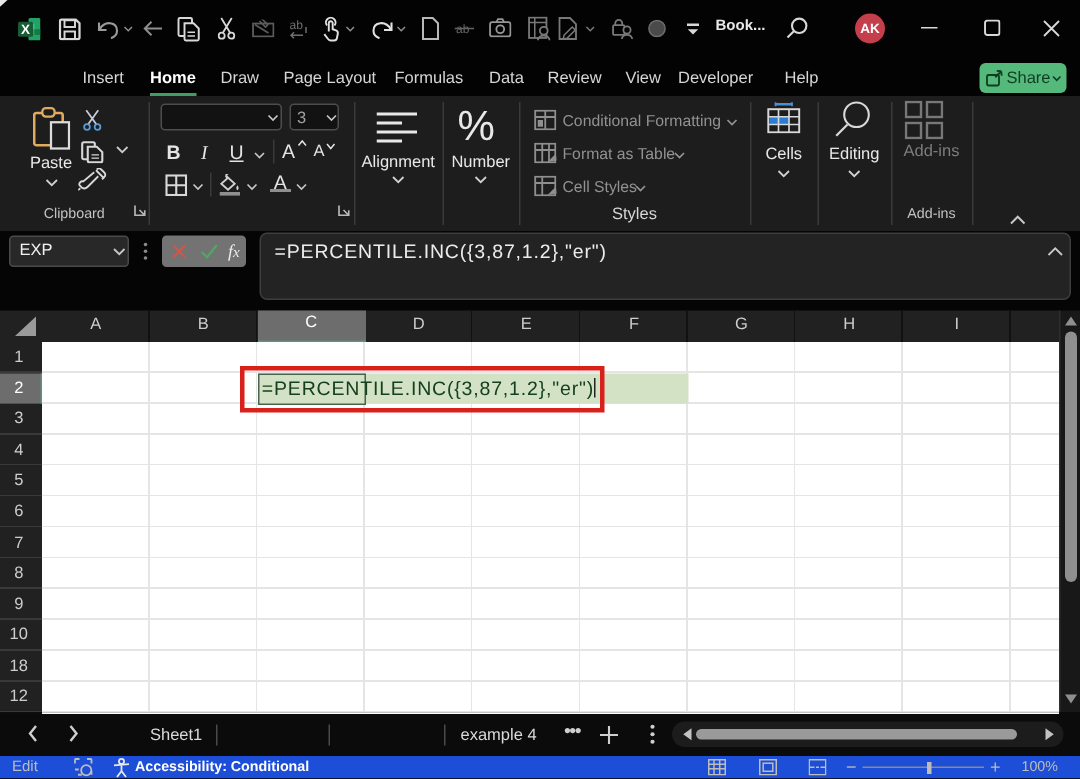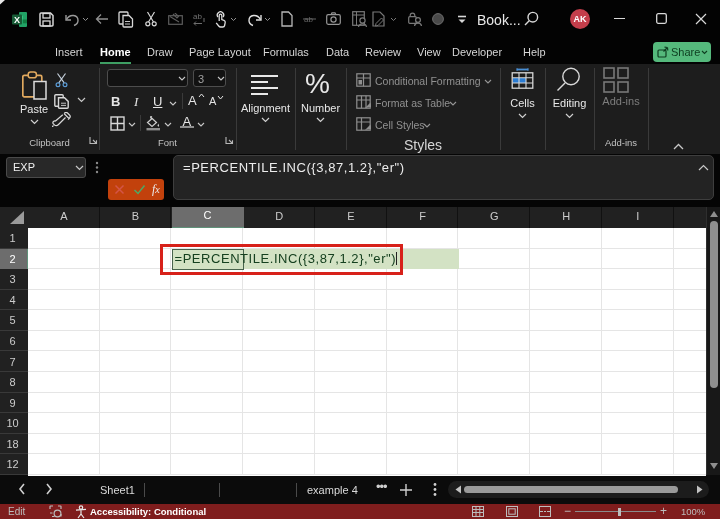--- a/index.html
+++ b/index.html
@@ -120,21 +120,21 @@
   </svg>
 
   <svg class="abs" style="left:432px;top:13px;" width="12" height="12">
     <circle cx="6" cy="6" r="5.4" fill="#4a4a4a" stroke="#6e6e6e" stroke-width="1"></circle>
   </svg>
 
   <svg class="abs" style="left:457px;top:15px;" width="10" height="9">
     <path d="M1,1.5 H9" stroke="#d8d8d8" stroke-width="1.6"></path>
     <polygon points="1.5,4.5 8.5,4.5 5,8" fill="#d8d8d8"></polygon>
   </svg>
-  <span class="abs" style="left:477px;top:12px;color:#e8e8e8;font-size:14px;">Book...</span>
+  <span class="abs" style="left:477px;top:12px;color:#e8e8e8;font-size:10px;font-weight:bold;">Book...</span>
 
   <svg class="abs" style="left:524px;top:11px;" width="15" height="15">
     <circle cx="8.8" cy="6.2" r="4.8" fill="none" stroke="#d8d8d8" stroke-width="1.4"></circle>
     <path d="M5.2,9.8 L1,14" stroke="#d8d8d8" stroke-width="1.4"></path>
   </svg>
 
   <div class="abs" style="left:570px;top:9px;width:20px;height:20px;border-radius:50%;background:#c43e4b;color:#fff;font-size:9px;font-weight:bold;text-align:center;line-height:20px;">AK</div>
 
   <div class="abs" style="left:614px;top:18px;width:11px;height:1.4px;background:#d8d8d8;"></div>
   <svg class="abs" style="left:656px;top:13px;" width="11" height="11">
@@ -175,22 +175,21 @@
   <div class="abs" style="left:99px;top:4px;width:1px;height:82px;background:#3a3a3a;"></div>
   <div class="abs" style="left:236px;top:4px;width:1px;height:82px;background:#3a3a3a;"></div>
   <div class="abs" style="left:295px;top:4px;width:1px;height:82px;background:#3a3a3a;"></div>
   <div class="abs" style="left:346px;top:4px;width:1px;height:82px;background:#3a3a3a;"></div>
   <div class="abs" style="left:500px;top:4px;width:1px;height:82px;background:#3a3a3a;"></div>
   <div class="abs" style="left:545px;top:4px;width:1px;height:82px;background:#3a3a3a;"></div>
   <div class="abs" style="left:594px;top:4px;width:1px;height:82px;background:#3a3a3a;"></div>
   <div class="abs" style="left:648px;top:4px;width:1px;height:82px;background:#3a3a3a;"></div>
 
   <div class="abs" style="left:0px;top:72.5px;width:99px;text-align:center;font-size:9.5px;color:#c2c2c2;">Clipboard</div>
-  <div class="abs" style="left:99px;top:72.5px;width:137px;text-align:center;font-size:9.5px;color:#c2c2c2;">Font</div>
-  <div class="abs" style="left:346px;top:72.5px;width:154px;text-align:center;font-size:14px;color:#d6d6d6;">Styles</div>
+  <div class="abs" style="left:346px;top:72.5px;width:154px;text-align:center;font-size:11px;color:#d6d6d6;">Styles</div>
   <div class="abs" style="left:594px;top:72.5px;width:54px;text-align:center;font-size:9.5px;color:#c2c2c2;">Add-ins</div>
 
   <div class="abs" id="g-clip">
     <svg class="abs" style="left:22px;top:7px;" width="25" height="29">
       <rect x="0.8" y="4.3" width="19" height="21.5" rx="1.5" fill="none" stroke="#e2aa5f" stroke-width="1.7"></rect>
       <rect x="6.2" y="1" width="8.2" height="5.8" rx="2.4" fill="#1d1d1d" stroke="#e2aa5f" stroke-width="1.5"></rect>
       <rect x="12" y="10.5" width="12" height="17.5" fill="#1d1d1d" stroke="#dcdcdc" stroke-width="1.5"></rect>
     </svg>
     <div class="abs" style="left:0;top:39px;width:68px;text-align:center;font-size:11px;color:#e8e8e8;">Paste</div>
     <svg class="abs" style="left:30px;top:55px;" width="9" height="6">
@@ -352,21 +351,21 @@
     <span class="abs" style="left:6px;top:3px;">EXP</span>
     <svg class="abs" style="left:68px;top:7px;" width="9" height="6">
         <path d="M1,1 L4.5,4.5 L8,1" stroke="#c8c8c8" stroke-width="1.2" fill="none"></path>
       </svg>
   </div>
   <svg class="abs" style="left:95px;top:7px;" width="4" height="13">
       <circle cx="2" cy="2" r="1.2" fill="#8a8a8a"></circle>
       <circle cx="2" cy="6.5" r="1.2" fill="#8a8a8a"></circle>
       <circle cx="2" cy="11" r="1.2" fill="#8a8a8a"></circle>
     </svg>
-  <div class="abs" style="left:108px;top:3px;width:56px;height:21px;background:#c2410c;border-radius:3px;margin-top:22px;">
+  <div class="abs" style="left:108px;top:3px;width:56px;height:21px;background:#737373;border-radius:3px;">
     <svg class="abs" style="left:6px;top:5px;" width="11" height="11">
         <path d="M1.5,1.5 L9.5,9.5 M9.5,1.5 L1.5,9.5" stroke="#d35548" stroke-width="1.5"></path>
       </svg>
     <svg class="abs" style="left:25px;top:5px;" width="13" height="11">
         <path d="M1.5,6 L5,9.5 L11.5,1.5" stroke="#4ca966" stroke-width="1.5" fill="none"></path>
       </svg>
     <span class="abs" style="left:44px;top:3px;font-size:12px;font-style:italic;font-family:'Liberation Serif',serif;color:#ececec;">f<span style="font-size:10px;">x</span></span>
   </div>
   <div class="abs" style="left:173px;top:1px;width:541px;height:45px;background:#232323;border:1px solid #3e3e3e;border-radius:5px;color:#ececec;font-size:11px;">
     <span class="abs" style="left:9px;top:4px;font-size:13px;letter-spacing:0.55px;">=PERCENTILE.INC({3,87,1.2},"er")</span>
@@ -460,21 +459,21 @@
   <div class="abs" style="left:448px;top:6px;width:261px;height:17px;background:#1c1c1c;border-radius:9px;"></div>
   <svg class="abs" style="left:455px;top:10px;" width="8" height="9">
       <polygon points="6,0.5 6,8.5 0.5,4.5" fill="#c2c2c2"></polygon>
     </svg>
   <div class="abs" style="left:464px;top:11px;width:214px;height:7px;background:#9a9a9a;border-radius:4px;"></div>
   <svg class="abs" style="left:695px;top:10px;" width="8" height="9">
       <polygon points="2,0.5 2,8.5 7.5,4.5" fill="#c2c2c2"></polygon>
     </svg>
 </div>
 
-<div class="abs" id="statusbar" style="left:0;top:504px;width:720px;height:15px;background:#7f1d1d;color:#bdbdbd;font-size:10px;">
+<div class="abs" id="statusbar" style="left:0;top:504px;width:720px;height:15px;background:#1d4ed8;color:#bdbdbd;font-size:10px;">
   <span class="abs" style="left:8px;top:1.5px;">Edit</span>
   <svg class="abs" style="left:49px;top:1px;" width="13" height="13">
     <path d="M1,4 L1,1.5 Q1,1 1.5,1 L4,1 M9,1 L11.5,1 Q12,1 12,1.5 L12,4 M12,9 L12,11.5" stroke="#bdbdbd" stroke-width="1.2" fill="none"></path>
     <circle cx="8.5" cy="8.5" r="3.4" stroke="#bdbdbd" stroke-width="1.2" fill="none"></circle>
       <path d="M1,8 L3.5,8 M3,11.5 L5.5,11.5" stroke="#bdbdbd" stroke-width="1.2"></path>
   </svg>
   <svg class="abs" style="left:74px;top:0.5px;" width="14" height="14">
     <circle cx="7" cy="2.6" r="1.7" fill="none" stroke="#e8e8e8" stroke-width="1.2"></circle>
     <path d="M2,5.2 L12,4.4 M7,5 L7,9 M7,9 L4,13 M7,9 L10,13" stroke="#e8e8e8" stroke-width="1.2" fill="none"></path>
   </svg>

